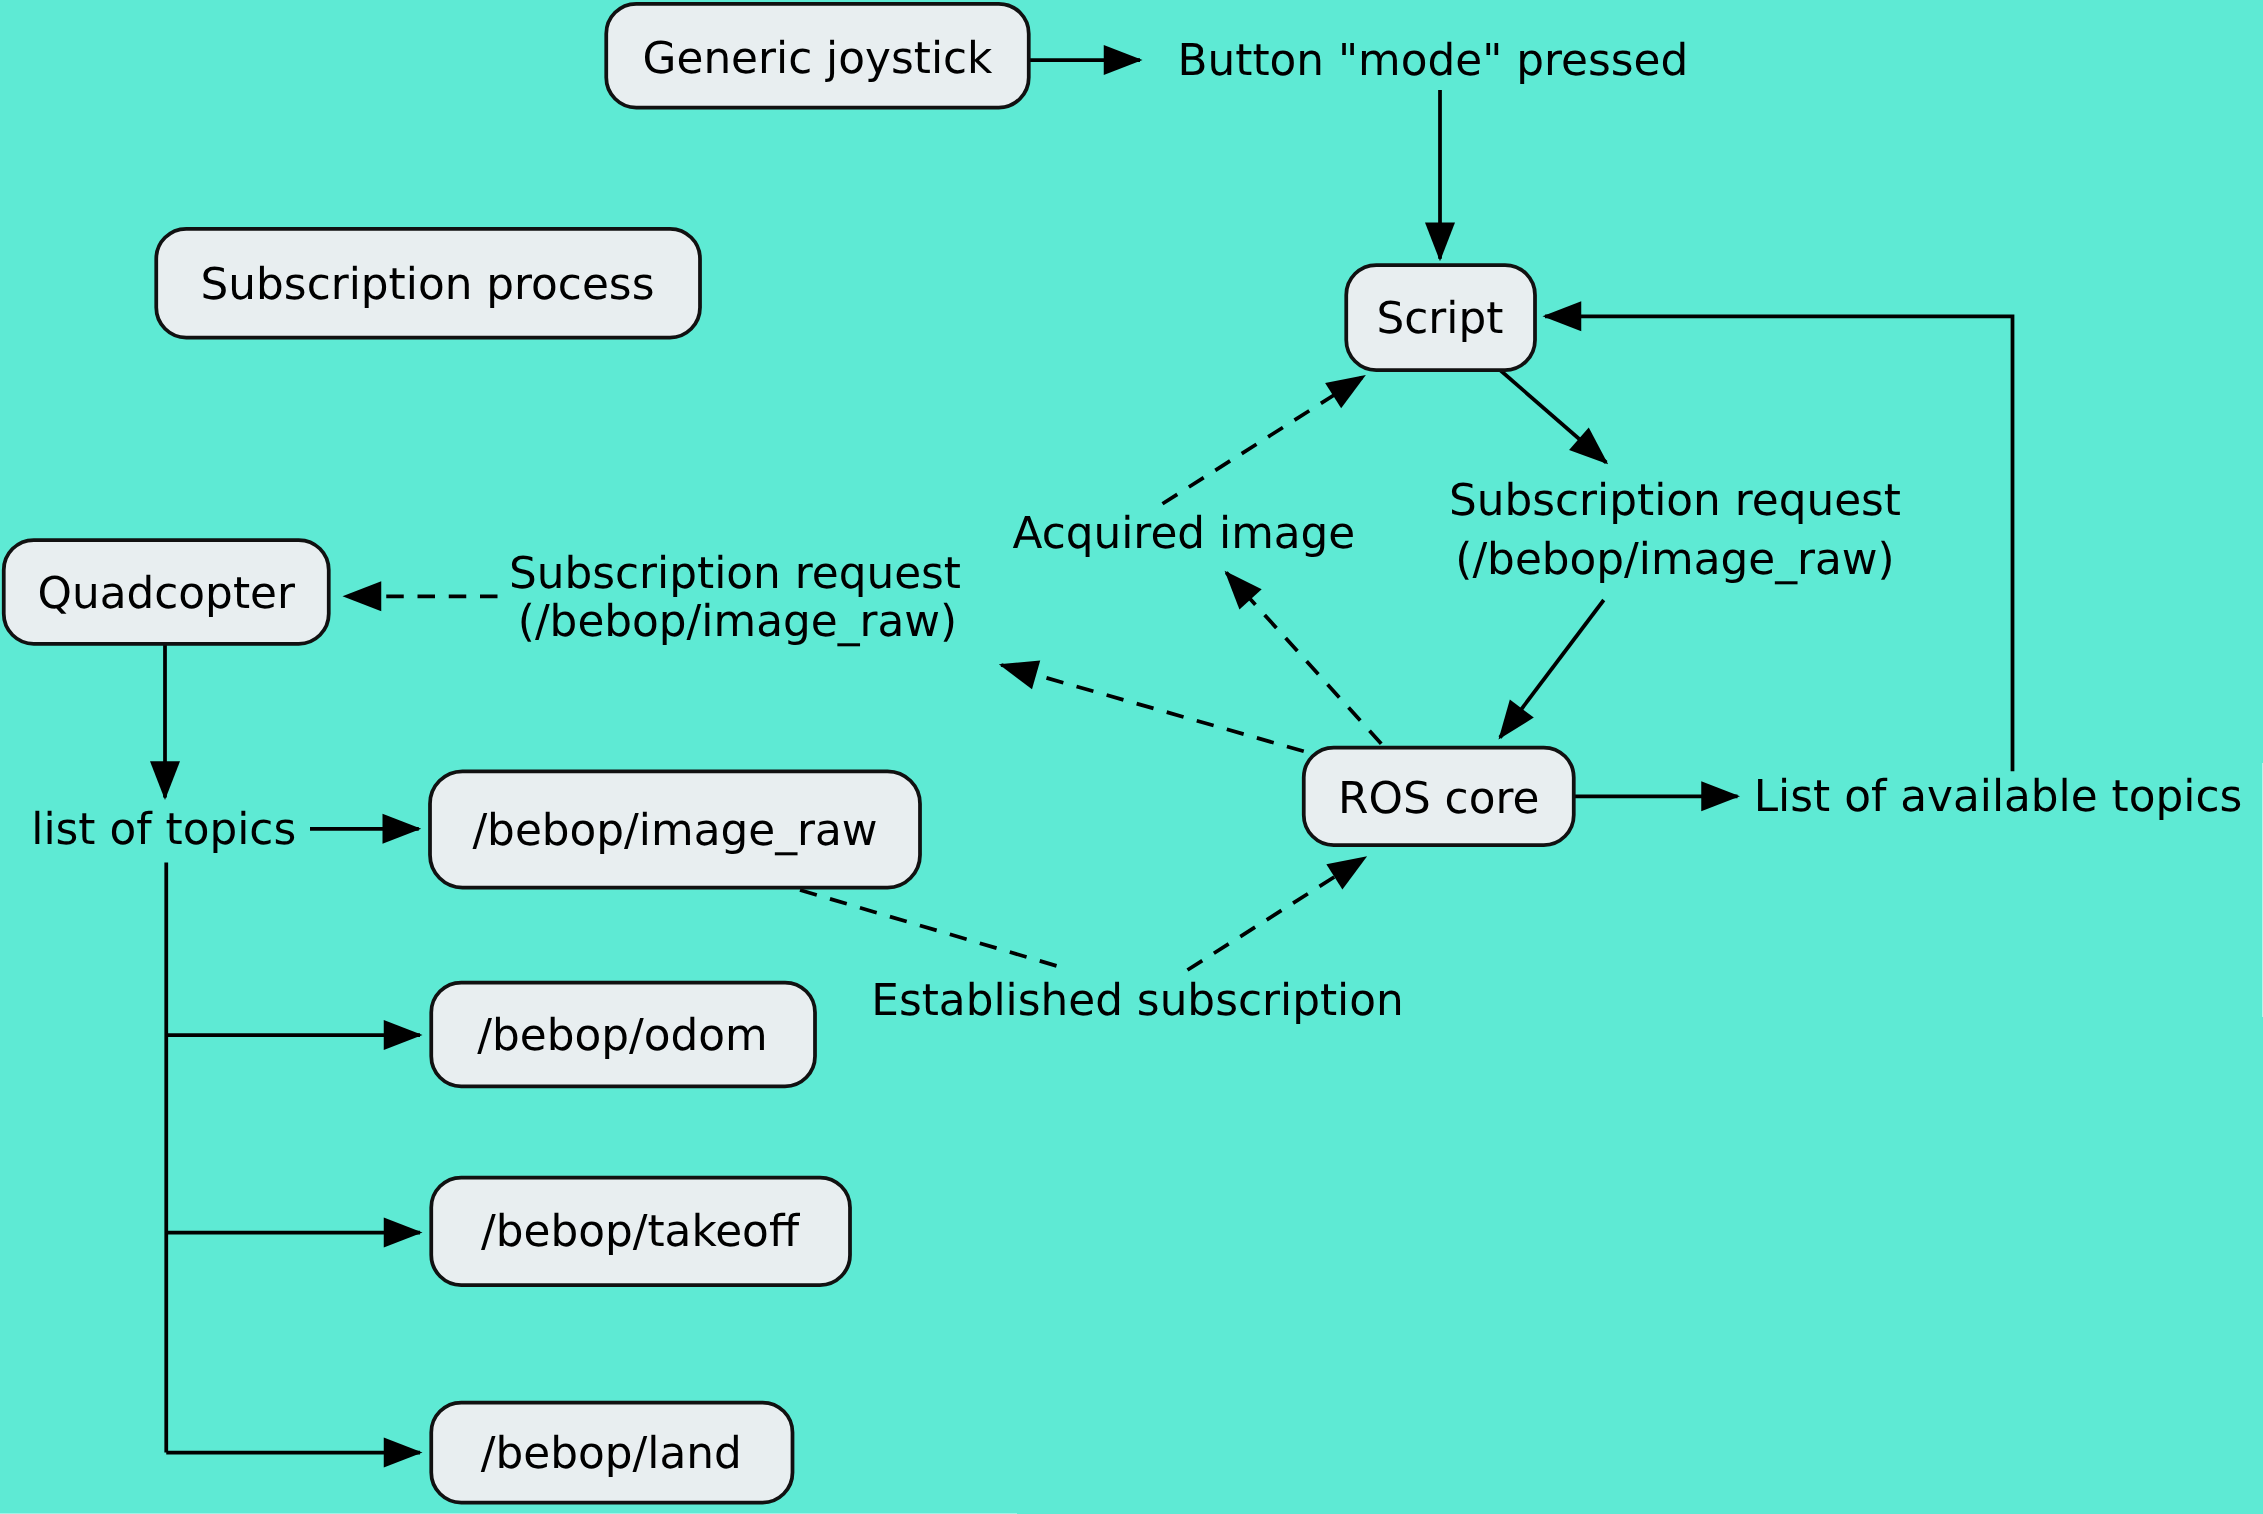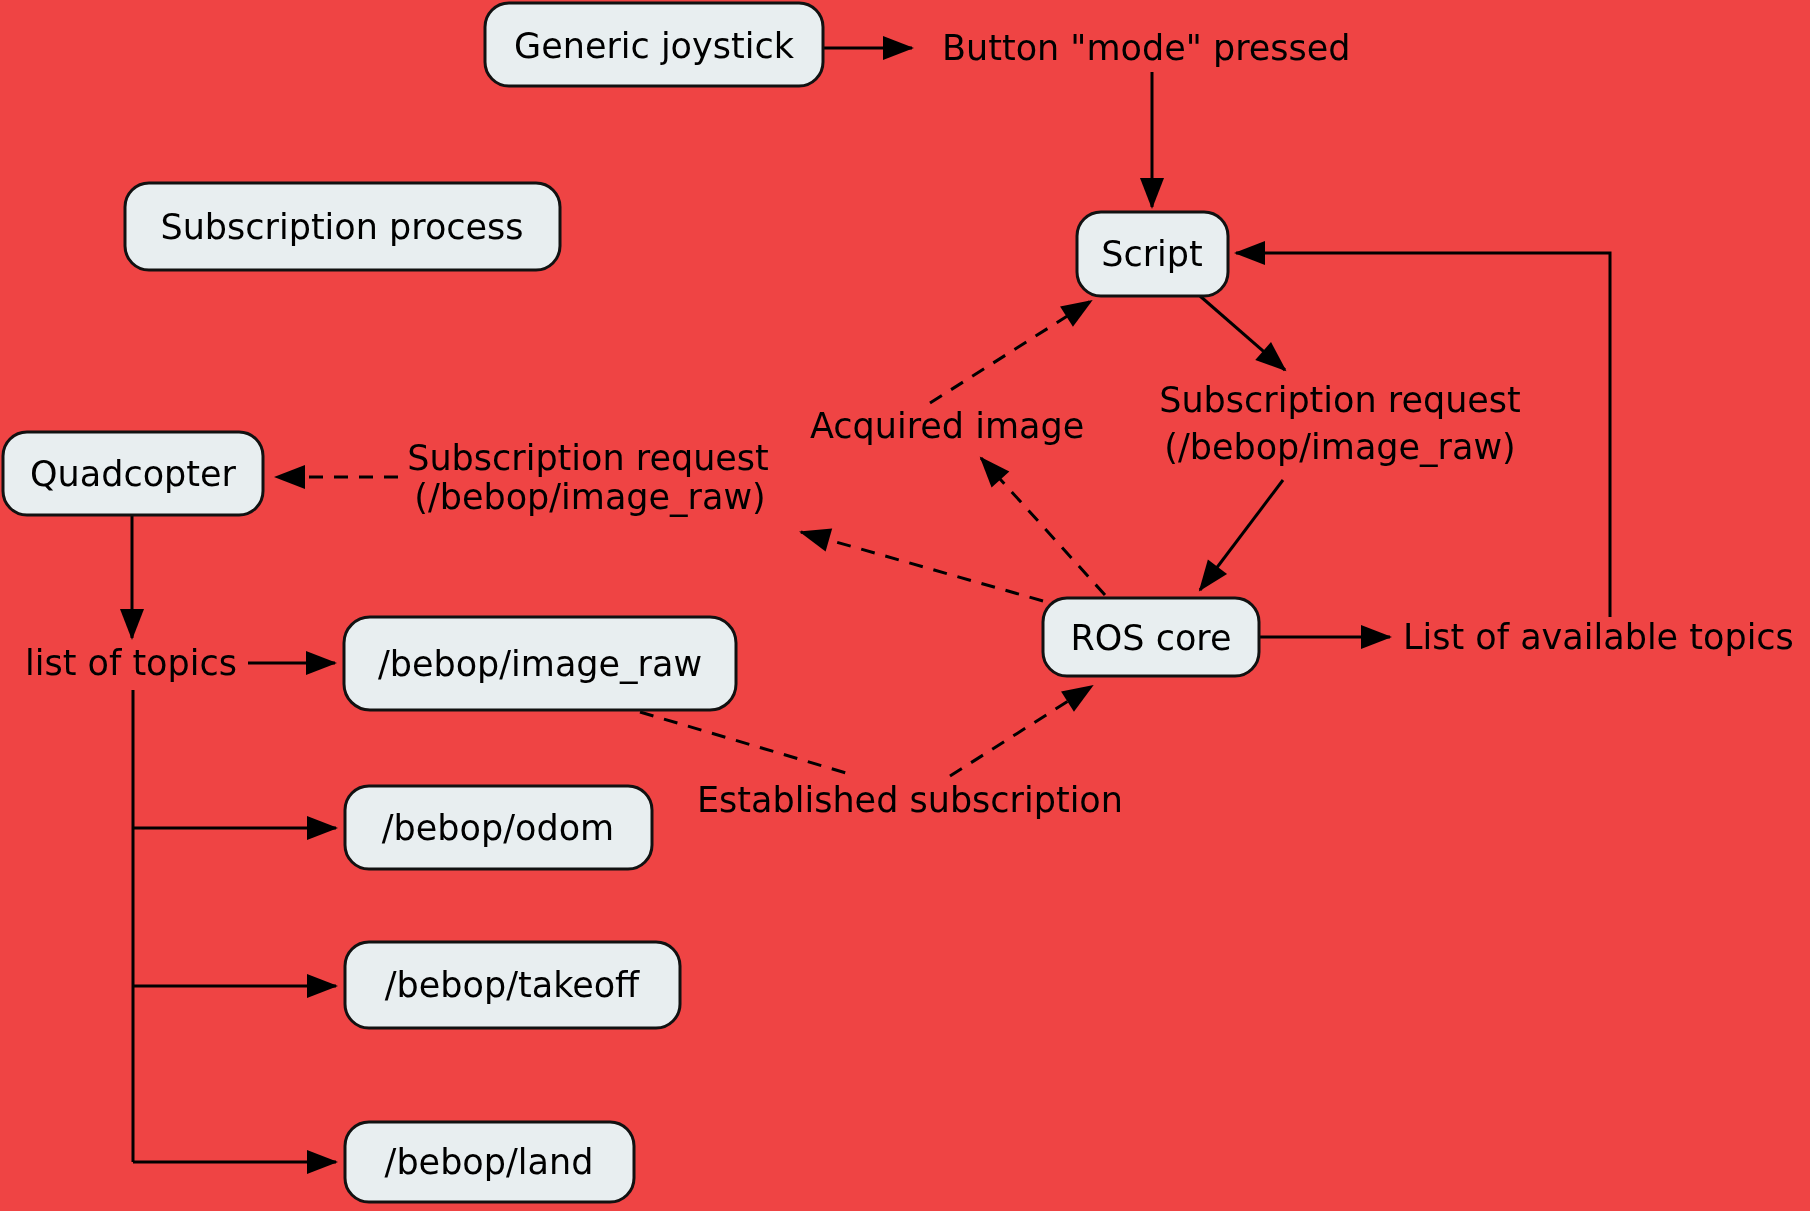--- a/index.html
+++ b/index.html
@@ -4,21 +4,21 @@
 <style>
   html, body {
     margin: 0;
     padding: 0;
     background: #ffffff;
   }
   .canvas {
     position: relative;
     width: 1810px;
     height: 1211px;
-    background: #ef4444;
+    background: #5eead4;
     font-family: "DejaVu Sans", "Liberation Sans", sans-serif;
   }
   svg { display: block; }
   .node-rect {
     fill: #e8eef0;
     stroke: #111111;
     stroke-width: 3;
   }
   .node-label {
     font-family: "DejaVu Sans", "Liberation Sans", sans-serif;

